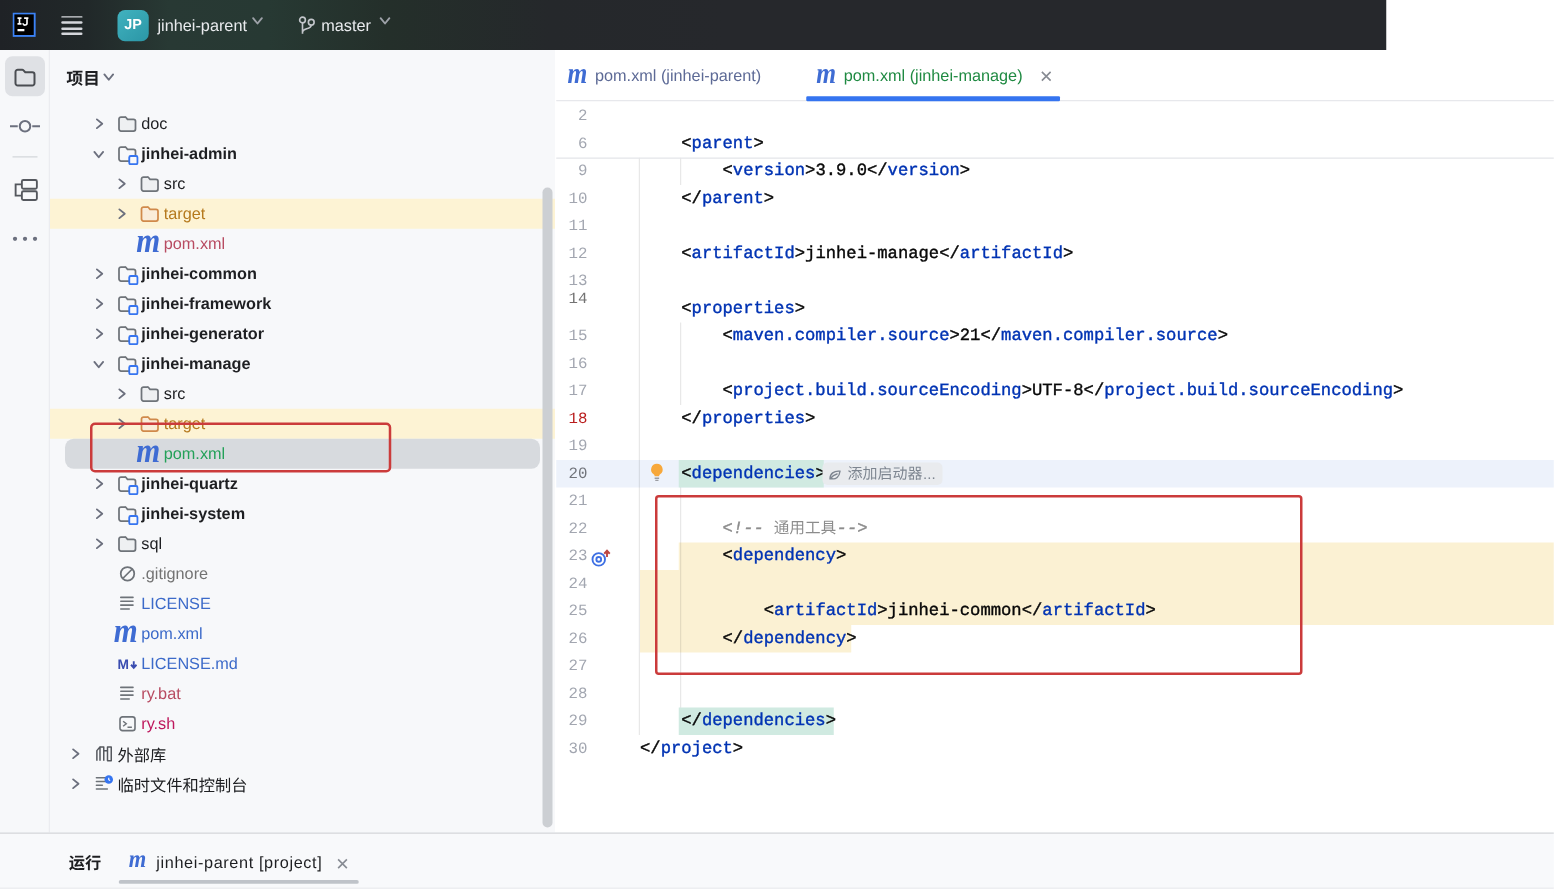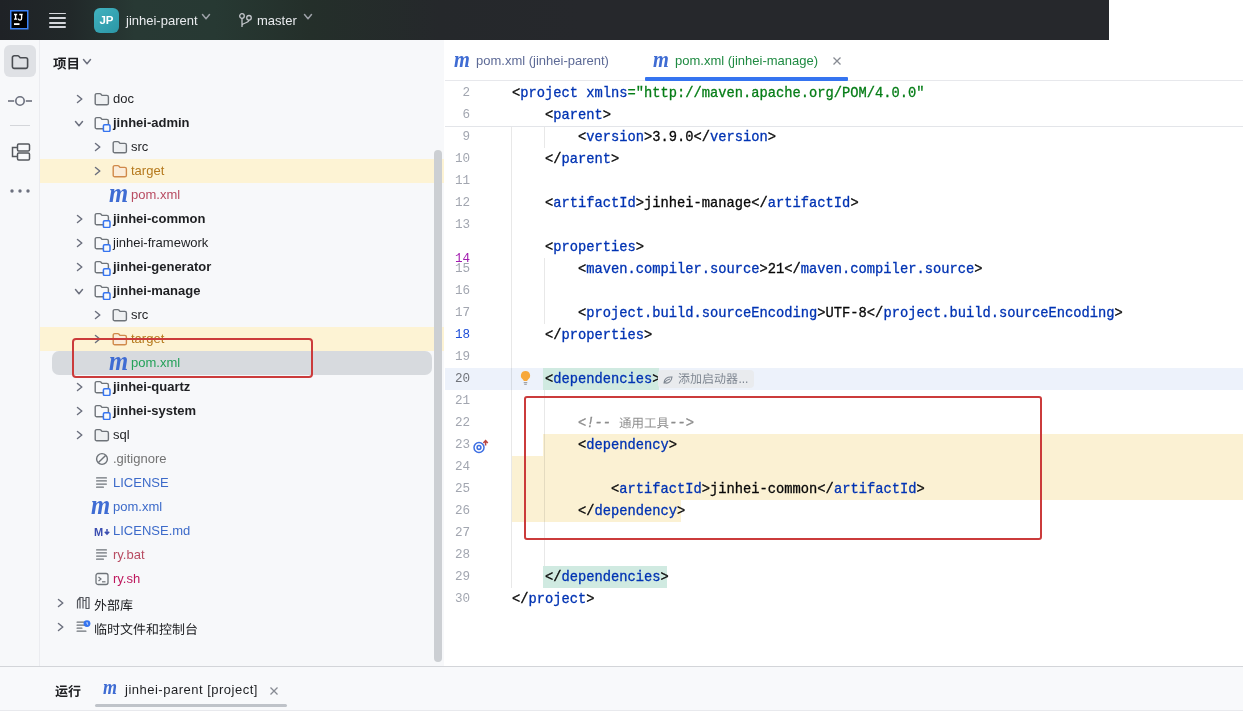--- a/index.html
+++ b/index.html
@@ -117,21 +117,21 @@
       <rect x="9.4" y="8.8" width="6.6" height="6.6" rx="1.2" fill="#f7f8fa" stroke="#3574f0" stroke-width="1.5"></rect>
     </svg>
     <div class="row" style="left:73px;top:167px;font-weight:700;color:#1e1f22">jinhei-common</div>
 <svg class="abs" style="left:35px;top:198px" width="9" height="10">
       <path d="M2.5 1.5 L6.8 5 L2.5 8.5" fill="none" stroke="#6c707e" stroke-width="1.5" stroke-linecap="round" stroke-linejoin="round"></path>
     </svg>
     <svg class="abs" style="left:54px;top:196px" width="17" height="16">
       <path d="M1.2 3.2 a1.6 1.6 0 0 1 1.6-1.6 h3.1 a1.2 1.2 0 0 1 .9.4 l1.2 1.4 h4.8 a1.6 1.6 0 0 1 1.6 1.6 v6.2 a1.6 1.6 0 0 1 -1.6 1.6 h-10 a1.6 1.6 0 0 1 -1.6-1.6 z" fill="none" stroke="#6e7379" stroke-width="1.4"></path>
       <rect x="9.4" y="8.8" width="6.6" height="6.6" rx="1.2" fill="#f7f8fa" stroke="#3574f0" stroke-width="1.5"></rect>
     </svg>
-    <div class="row" style="left:73px;top:191px;font-weight:400;color:#1e1f22">jinhei-framework</div>
+    <div class="row" style="left:73px;top:191px;font-weight:700;color:#1e1f22">jinhei-framework</div>
 <svg class="abs" style="left:35px;top:222px" width="9" height="10">
       <path d="M2.5 1.5 L6.8 5 L2.5 8.5" fill="none" stroke="#6c707e" stroke-width="1.5" stroke-linecap="round" stroke-linejoin="round"></path>
     </svg>
     <svg class="abs" style="left:54px;top:220px" width="17" height="16">
       <path d="M1.2 3.2 a1.6 1.6 0 0 1 1.6-1.6 h3.1 a1.2 1.2 0 0 1 .9.4 l1.2 1.4 h4.8 a1.6 1.6 0 0 1 1.6 1.6 v6.2 a1.6 1.6 0 0 1 -1.6 1.6 h-10 a1.6 1.6 0 0 1 -1.6-1.6 z" fill="none" stroke="#6e7379" stroke-width="1.4"></path>
       <rect x="9.4" y="8.8" width="6.6" height="6.6" rx="1.2" fill="#f7f8fa" stroke="#3574f0" stroke-width="1.5"></rect>
     </svg>
     <div class="row" style="left:73px;top:215px;font-weight:700;color:#1e1f22">jinhei-generator</div>
 <svg class="abs" style="left:34px;top:247px" width="10" height="9">
       <path d="M1.5 2.5 L5 6.8 L8.5 2.5" fill="none" stroke="#6c707e" stroke-width="1.5" stroke-linecap="round" stroke-linejoin="round"></path>
@@ -275,41 +275,40 @@
 <div class="abs" style="left:67px;top:460px;width:169px;height:22px;background:#fbf1d3"></div>
 <div class="abs" style="left:98px;top:328px;width:116px;height:22px;background:#d0eae1"></div>
 <div class="abs" style="left:98px;top:526px;width:124px;height:22px;background:#d0eae1"></div>
 <div class="abs" style="left:65.5px;top:86px;width:1px;height:462px;background:rgba(0,0,0,0.09)"></div>
 <div class="abs" style="left:98.5px;top:86px;width:1px;height:22px;background:rgba(0,0,0,0.09)"></div>
 <div class="abs" style="left:98.5px;top:218px;width:1px;height:66px;background:rgba(0,0,0,0.09)"></div>
 <div class="abs" style="left:98.5px;top:350px;width:1px;height:176px;background:rgba(0,0,0,0.09)"></div>
 <div class="abs" style="left:0;top:42px;width:798px;height:44px;background:#fff"></div>
 <div class="abs" style="left:0;top:86px;width:798px;height:1px;background:#e3e5e9"></div>
 <div class="num" style="left:-15px;top:42px;color:#a2a6b0">2</div>
-<div class="ln" style="top:42px"><span class="x">&lt;</span><span class="t">project xmlns</span><span class="s">="http://maven.apache.org/POM/4.0.0"</span></div>
 <div class="num" style="left:-15px;top:64px;color:#a2a6b0">6</div>
 <div class="ln" style="top:64px">    <span class="x">&lt;</span><span class="t">parent</span><span class="x">&gt;</span></div>
 <div class="num" style="left:-15px;top:86px;color:#a2a6b0">9</div>
 <div class="ln" style="top:86px">        <span class="x">&lt;</span><span class="t">version</span><span class="x">&gt;</span>3.9.0<span class="x">&lt;/</span><span class="t">version</span><span class="x">&gt;</span></div>
 <div class="num" style="left:-15px;top:108px;color:#a2a6b0">10</div>
 <div class="ln" style="top:108px">    <span class="x">&lt;/</span><span class="t">parent</span><span class="x">&gt;</span></div>
 <div class="num" style="left:-15px;top:130px;color:#a2a6b0">11</div>
 <div class="ln" style="top:130px"></div>
 <div class="num" style="left:-15px;top:152px;color:#a2a6b0">12</div>
 <div class="ln" style="top:152px">    <span class="x">&lt;</span><span class="t">artifactId</span><span class="x">&gt;</span>jinhei-manage<span class="x">&lt;/</span><span class="t">artifactId</span><span class="x">&gt;</span></div>
 <div class="num" style="left:-15px;top:174px;color:#a2a6b0">13</div>
 <div class="ln" style="top:174px"></div>
-<div class="num" style="left:-15px;top:208px;color:#a21caf">14</div>
+<div class="num" style="left:-15px;top:188px;color:#737373">14</div>
 <div class="ln" style="top:196px">    <span class="x">&lt;</span><span class="t">properties</span><span class="x">&gt;</span></div>
 <div class="num" style="left:-15px;top:218px;color:#a2a6b0">15</div>
 <div class="ln" style="top:218px">        <span class="x">&lt;</span><span class="t">maven.compiler.source</span><span class="x">&gt;</span>21<span class="x">&lt;/</span><span class="t">maven.compiler.source</span><span class="x">&gt;</span></div>
 <div class="num" style="left:-15px;top:240px;color:#a2a6b0">16</div>
 <div class="num" style="left:-15px;top:262px;color:#a2a6b0">17</div>
 <div class="ln" style="top:262px">        <span class="x">&lt;</span><span class="t">project.build.sourceEncoding</span><span class="x">&gt;</span>UTF-8<span class="x">&lt;/</span><span class="t">project.build.sourceEncoding</span><span class="x">&gt;</span></div>
-<div class="num" style="left:-15px;top:284px;color:#1d4ed8">18</div>
+<div class="num" style="left:-15px;top:284px;color:#b91c1c">18</div>
 <div class="ln" style="top:284px">    <span class="x">&lt;/</span><span class="t">properties</span><span class="x">&gt;</span></div>
 <div class="num" style="left:-15px;top:306px;color:#a2a6b0">19</div>
 <div class="ln" style="top:306px"></div>
 <div class="num" style="left:-15px;top:328px;color:#70737a">20</div>
 <div class="ln" style="top:328px">    <span class="x">&lt;</span><span class="t">dependencies</span><span class="x">&gt;</span></div>
 <div class="num" style="left:-15px;top:350px;color:#a2a6b0">21</div>
 <div class="ln" style="top:350px"></div>
 <div class="num" style="left:-15px;top:372px;color:#a2a6b0">22</div>
 <div class="ln" style="top:372px"><span class="c">        &lt;!-- </span><svg style="vertical-align:-3.1px" width="50.0" height="15.6" viewBox="0 0 50.0 15.6" fill="#8c8c8c">
         <g transform="translate(0,12.50) scale(0.01250,-0.01250)">

